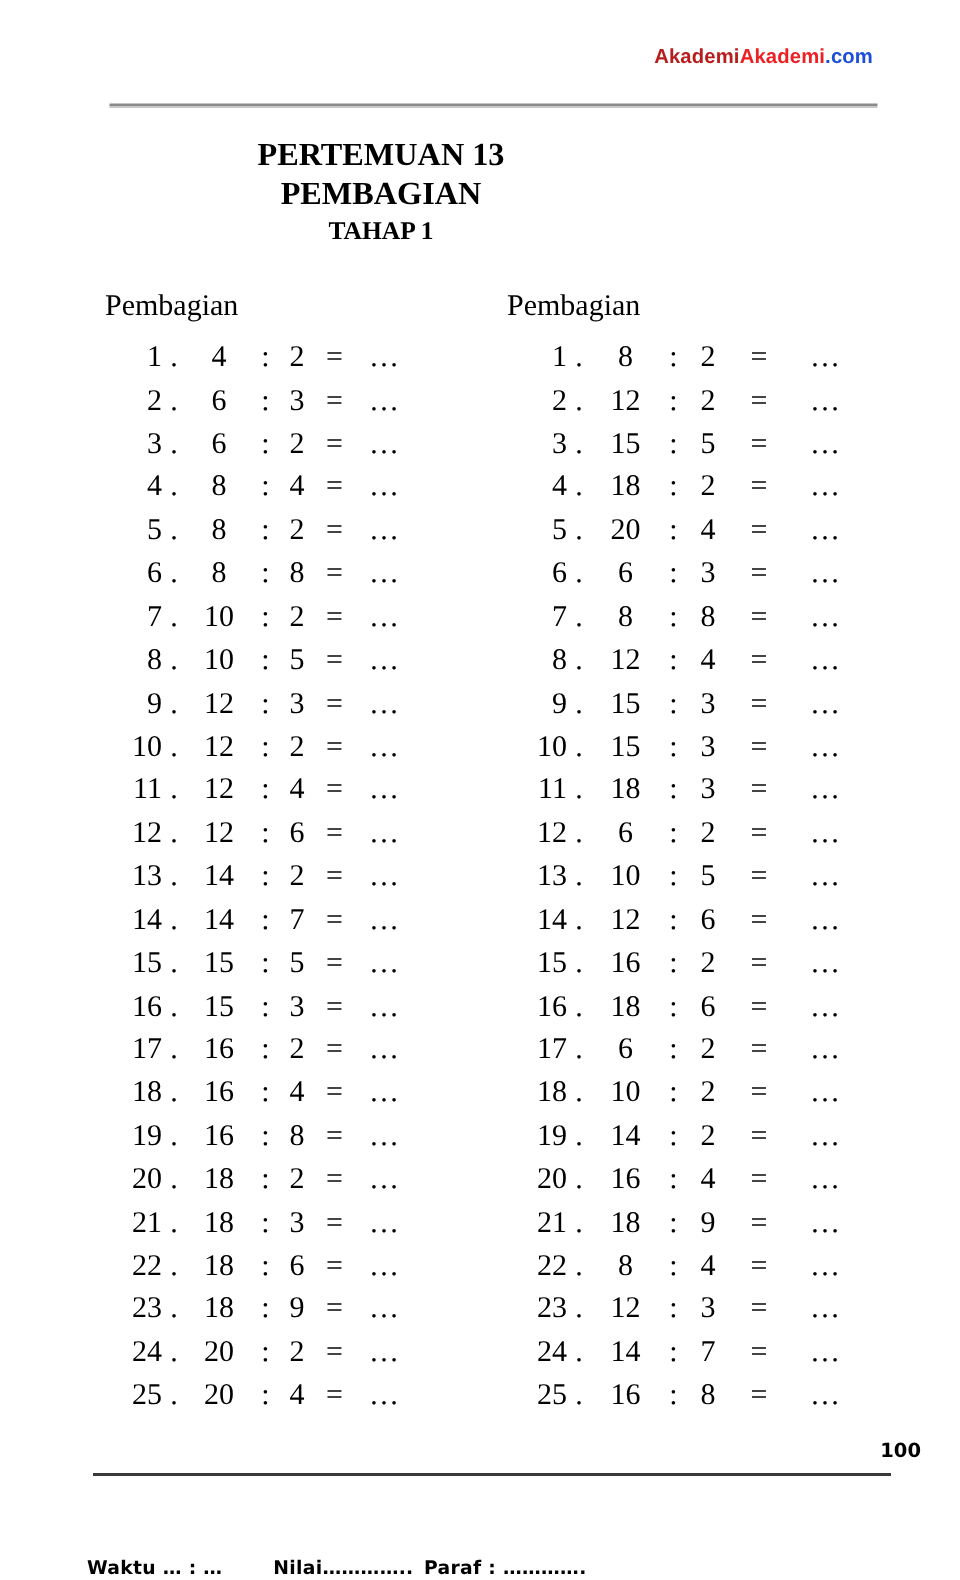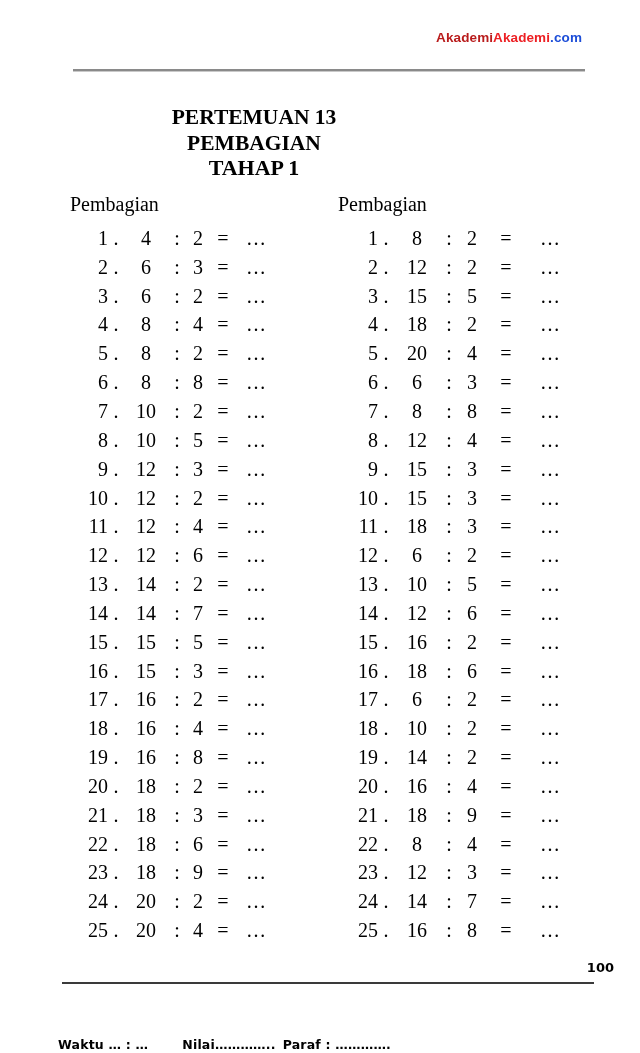--- a/index.html
+++ b/index.html
@@ -11,24 +11,24 @@
   .logo{
     position:absolute;top:30px;right:58px;
     font-family:"Liberation Sans", sans-serif;font-weight:bold;font-size:13.5px;
     letter-spacing:0.1px;
   }
   .rule-top{
     position:absolute;top:69px;left:73px;width:512px;height:0;
     border-top:2px solid #8a8a8a;border-bottom:1px solid #c9c9c9;
   }
   
-  .title-block{position:absolute;top:105px;left:0;width:508px;text-align:center;font-weight:bold;}
+  .title-block{position:absolute;top:91px;left:0;width:508px;text-align:center;font-weight:bold;}
   .title-line1{font-size:21.5px;line-height:25px;}
   .title-line2{font-size:21.5px;line-height:26px;}
-  .title-line3{font-size:22px;line-height:24px;}
+  .title-line3{font-size:17px;line-height:24px;}
   
   .prob-col{position:absolute;top:192px;}
   .col-left{left:70px;}
   .col-right{left:338px;}
   .col-heading{font-size:20px;line-height:24px;margin-bottom:8px;}
   .prob-row{display:grid;height:28.85px;align-items:center;font-size:20px;}
   .col-left .prob-row{grid-template-columns:38px 16px 44px 18px 24px 26px 44px;}
   .col-right .prob-row{grid-template-columns:40px 16px 46px 18px 28px 40px 48px;}
   .cell{display:block;}
   .c-num{text-align:right;}

